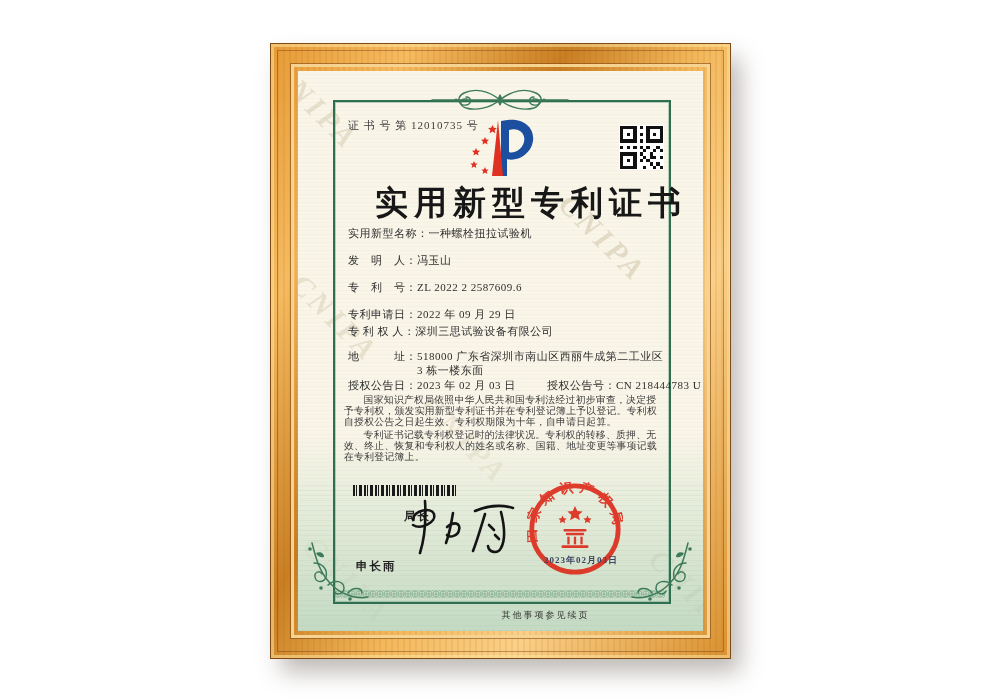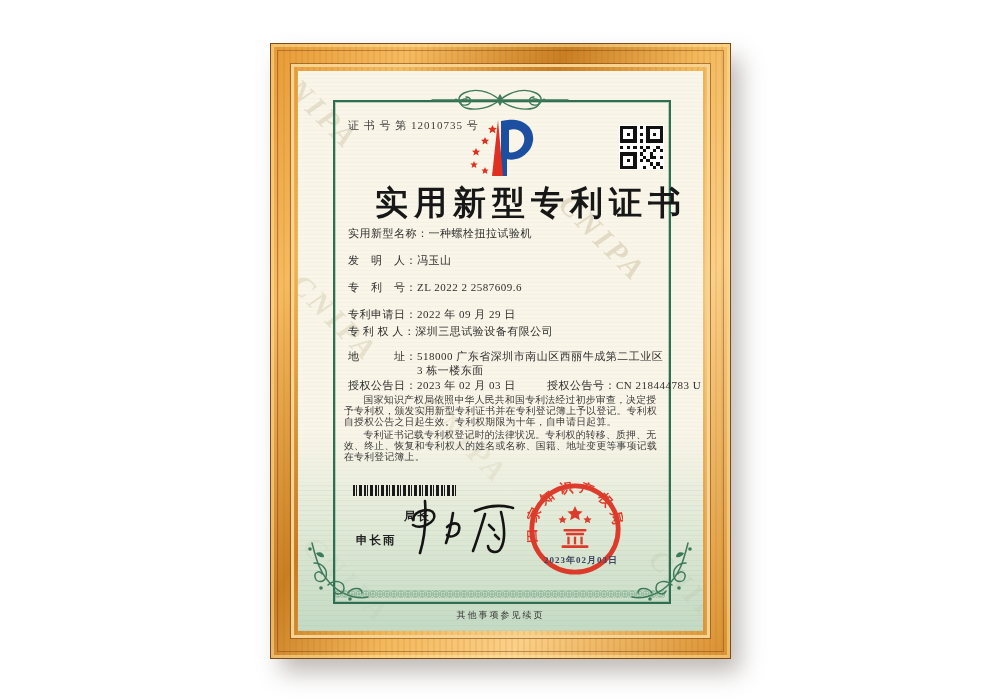--- a/index.html
+++ b/index.html
@@ -58,26 +58,26 @@
 
   
   .body-text{position:absolute;left:46px;top:323px;width:316px;font-size:9.8px;line-height:11.2px;
              color:#3a3a3a;letter-spacing:.3px;}
   .body-text p{margin:0 0 1px 0;text-indent:2em;}
 
   
   .barcode{position:absolute;left:55px;top:414px;width:104px;height:11px;
     background:repeating-linear-gradient(90deg,#1a1a1a 0 2px,rgba(0,0,0,0) 2px 3px,#1a1a1a 3px 4px,rgba(0,0,0,0) 4px 6px,#1a1a1a 6px 9px,rgba(0,0,0,0) 9px 11px);}
   .signer-title{position:absolute;left:58px;top:438px;font-size:11.5px;font-weight:bold;color:#222;letter-spacing:2px;margin-left:48px;}
-  .signer-name{position:absolute;left:58px;top:462px;font-size:11.5px;font-weight:bold;color:#222;letter-spacing:2px;}
+  .signer-name{position:absolute;left:58px;top:488px;font-size:11.5px;font-weight:bold;color:#222;letter-spacing:2px;}
   .signature{position:absolute;left:103px;top:426px;width:118px;height:62px;}
   .seal{position:absolute;left:229px;top:410px;width:96px;height:96px;opacity:.92;}
   .seal-date{position:absolute;left:246px;top:483px;width:100px;font-size:9px;color:#3d4460;letter-spacing:1px;font-weight:bold;}
   .page-no{position:absolute;left:37px;top:513px;width:330px;text-align:center;font-size:9px;color:#333;}
-  .footer-note{position:absolute;left:0;top:538px;width:100%;text-align:center;font-size:9px;color:#333;letter-spacing:2px;}
+  .footer-note{position:absolute;left:0;top:538px;width:100%;text-align:center;font-size:9px;color:#333;letter-spacing:2px;padding-left:45px;}
 </style>
 </head>
 <body>
 
 <div class="stage">
 
   <div class="frame">
     <div class="paper">
 
       <div class="wm" style="left:-38px;top:18px;opacity:.85;">CNIPA</div>

